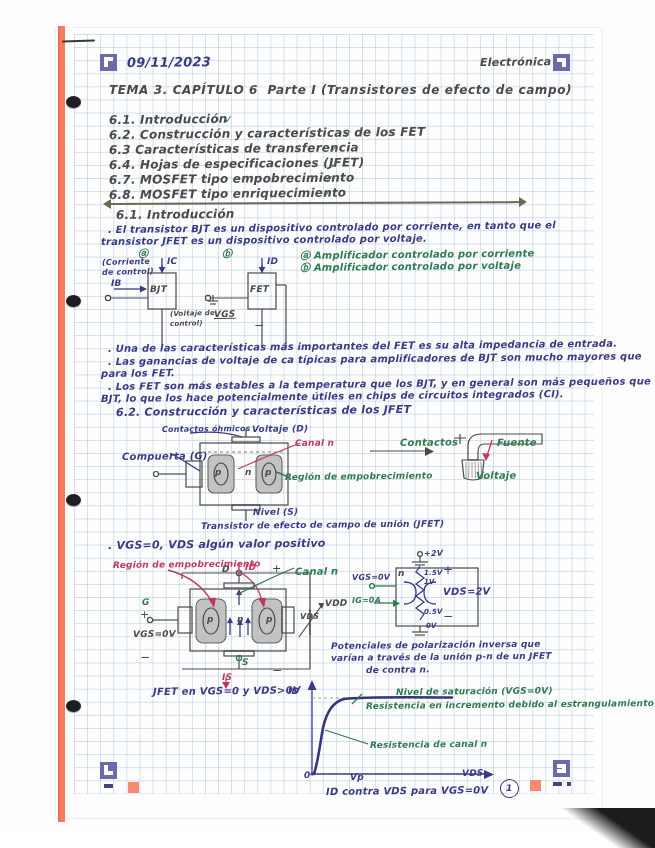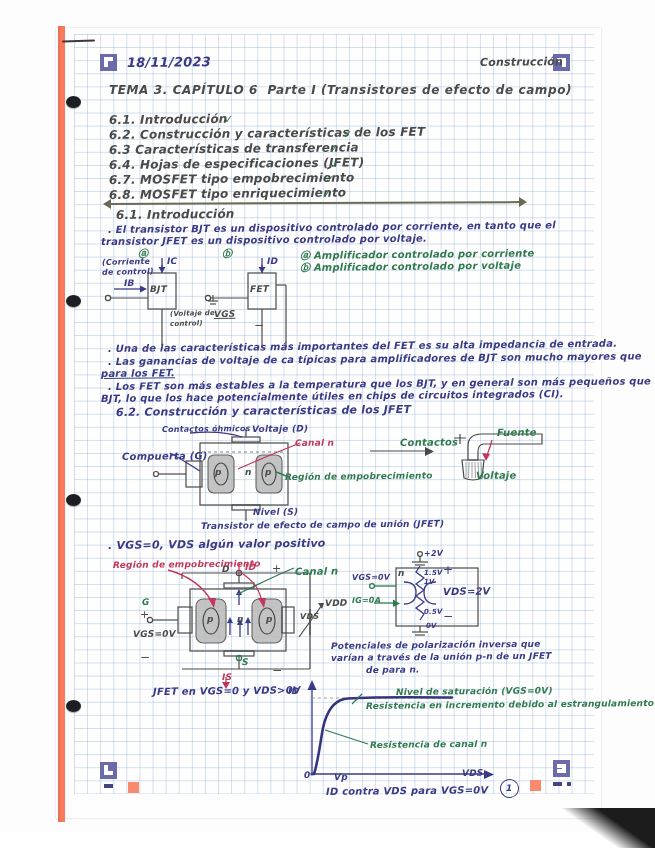--- a/index.html
+++ b/index.html
@@ -122,22 +122,22 @@
 
   <div class="marker" style="left:553px;top:760px;">
     <svg width="17" height="17">
         <path d="M4 4 h9 v9 h-9 v-4 h5 v-1 h-5 z" fill="#ffffff"></path>
       </svg>
   </div>
   <div class="m-dash" style="left:553px;top:782px;"></div>
   <div class="m-dash" style="left:567px;top:782px;width:4px;"></div>
   <div class="m-sq" style="left:530px;top:780px;"></div>
 
-  <div class="ink blue hand t13" style="left:127px;top:55px;">18/11/2023</div>
-  <div class="ink pencil hand t11" style="left:480px;top:56px;">Construcción</div>
+  <div class="ink blue hand t13" style="left:127px;top:55px;">09/11/2023</div>
+  <div class="ink pencil hand t11" style="left:480px;top:56px;">Electrónica</div>
 
   <div class="ink pencil caps t12" style="left:109px;top:83px;">TEMA 3. CAPÍTULO 6  Parte I (Transistores de efecto de campo)</div>
 
   <div class="ink pencil hand t12" style="left:109px;top:113px;">6.1. Introducción</div>
   <div class="ink check" style="left:224px;top:113px;">✓</div>
 
   <div class="ink pencil hand t12" style="left:109px;top:128px;">6.2. Construcción y características de los FET</div>
   <div class="ink check" style="left:343px;top:128px;">✓</div>
 
   <div class="ink pencil hand t12" style="left:109px;top:143px;">6.3 Características de transferencia</div>
@@ -192,34 +192,34 @@
     <line class="st" x1="162" y1="54" x2="162" y2="92"></line>
     <line class="st" x1="176" y1="30" x2="186" y2="30"></line>
     <line class="st" x1="186" y1="30" x2="186" y2="92"></line>
 
     <line class="stb" x1="162" y1="3" x2="162" y2="15"></line>
     <path d="M158.5 12 L162 18 L165.5 12 Z" fill="#3a3a86"></path>
   </svg>
 
   <div class="ink blue hand2 t8" style="left:102px;top:258px;">(Corriente</div>
   <div class="ink blue hand2 t8" style="left:102px;top:268px;">de control)</div>
-  <div class="ink blue hand t9" style="left:111px;top:278px;margin-left:13px;">IB</div>
+  <div class="ink blue hand t9" style="left:111px;top:278px;">IB</div>
   <div class="ink blue hand t9" style="left:167px;top:256px;">IC</div>
   <div class="ink pencil hand t9" style="left:150px;top:284px;">BJT</div>
   <div class="ink blue hand t9" style="left:267px;top:256px;">ID</div>
   <div class="ink pencil hand t9" style="left:250px;top:284px;">FET</div>
 
   <div class="ink pencil hand2 t7" style="left:170px;top:310px;">(Voltaje de</div>
   <div class="ink pencil hand2 t7" style="left:170px;top:320px;">control)</div>
   <div class="ink pencil hand t9" style="left:214px;top:309px;text-decoration:underline;">VGS</div>
   <div class="ink pencil t12" style="left:254px;top:318px;">−</div>
 
   <div class="ink blue hand t10" style="left:108px;top:343px;">. Una de las características más importantes del FET es su alta impedancia de entrada.</div>
   <div class="ink blue hand t10" style="left:108px;top:356px;">. Las ganancias de voltaje de ca típicas para amplificadores de BJT son mucho mayores que</div>
-  <div class="ink blue hand t10" style="left:101px;top:368px;text-decoration:underline;">para los FET.</div>
+  <div class="ink blue hand t10" style="left:101px;top:368px;">para los FET.</div>
   <div class="ink blue hand t10" style="left:108px;top:381px;">. Los FET son más estables a la temperatura que los BJT, y en general son más pequeños que los</div>
   <div class="ink blue hand t10" style="left:101px;top:393px;">BJT, lo que los hace potencialmente útiles en chips de circuitos integrados (CI).</div>
 
   <div class="ink blue hand t11" style="left:116px;top:406px;">6.2. Construcción y características de los JFET</div>
 
   <svg width="250" height="110" style="left:180px;top:425px;">
 
     <rect class="st" x="20" y="18" width="88" height="62"></rect>
 
     <rect class="st" fill="#8a8a8a" x="52" y="12" width="28" height="5"></rect>
@@ -269,21 +269,21 @@
         <line x1="17" y1="42" x2="17.5" y2="58"></line>
       <line x1="20" y1="42" x2="21" y2="58"></line>
         <line x1="23" y1="42" x2="24" y2="58"></line>
     </g>
 
     <path class="st" d="M-4 18 L8 18 M2 14 L2 24"></path>
 
     <path class="str" d="M34 20 C 32 28, 30 32, 28 38"></path>
     <path d="M24 33 L28 41 L32 34 Z" fill="#c0395c"></path>
   </svg>
-  <div class="ink green hand t10" style="left:497px;top:427px;font-style:italic;">Fuente</div>
+  <div class="ink green hand t10" style="left:497px;top:437px;font-style:italic;">Fuente</div>
   <div class="ink green hand t10" style="left:400px;top:437px;">Contactos</div>
   <div class="ink green hand t10" style="left:476px;top:470px;">Voltaje</div>
   <svg width="80" height="20" style="left:370px;top:443px;">
     <line class="st" x1="0" y1="8" x2="58" y2="8"></line>
     <path d="M55 4 L64 8.5 L55 13 Z" fill="#4a4a4a"></path>
   </svg>
 
   <div class="ink blue hand t11" style="left:108px;top:539px;">. VGS=0, VDS algún valor positivo</div>
 
   <div class="ink red hand t9" style="left:113px;top:560px;">Región de empobrecimiento</div>
@@ -396,21 +396,21 @@
   <div class="ink blue t12" style="left:443px;top:609px;">−</div>
   <div class="ink blue hand t8" style="left:352px;top:573px;">VGS=0V</div>
   <div class="ink green hand t8" style="left:352px;top:596px;">IG=0A</div>
   <svg width="50" height="14" style="left:352px;top:598px;">
     <line class="stg" x1="22" y1="5" x2="44" y2="5"></line>
     <path d="M41 1.5 L48 5.5 L41 9 Z" fill="#2f7a4f"></path>
   </svg>
 
   <div class="ink blue hand t9" style="left:331px;top:641px;">Potenciales de polarización inversa que</div>
   <div class="ink blue hand t9" style="left:331px;top:653px;">varían a través de la unión p-n de un JFET</div>
-  <div class="ink blue hand t9" style="left:366px;top:665px;">de para n.</div>
+  <div class="ink blue hand t9" style="left:366px;top:665px;">de contra n.</div>
 
   <div class="ink blue hand t9" style="left:288px;top:686px;">ID</div>
 
   <svg width="230" height="110" style="left:292px;top:682px;">
 
     <line class="stb" x1="20" y1="92" x2="196" y2="92"></line>
     <path d="M192 88 L202 92.5 L192 97 Z" fill="#3a3a86"></path>
     <line class="stb" x1="20" y1="92" x2="20" y2="2"></line>
     <path d="M15.5 8 L20 -2 L24.5 8 Z" fill="#3a3a86"></path>
 
@@ -423,21 +423,21 @@
     <line class="stg" x1="60" y1="22" x2="70" y2="12"></line>
     <line class="stg" x1="33" y1="48" x2="76" y2="62"></line>
   </svg>
 
   <div class="ink green hand t9" style="left:396px;top:687px;">Nivel de saturación (VGS=0V)</div>
   <div class="ink green hand t9" style="left:366px;top:701px;">Resistencia en incremento debido al estrangulamiento del canal</div>
   <div class="ink green hand t9" style="left:366px;top:701px;opacity:0;">Resistencia en incremento debido al estrangulamiento del canal</div>
   <div class="ink green hand t9" style="left:370px;top:740px;">Resistencia de canal n</div>
 
   <div class="ink blue hand t9" style="left:304px;top:770px;">0</div>
-  <div class="ink blue hand t9" style="left:334px;top:772px;">Vp</div>
+  <div class="ink blue hand t9" style="left:350px;top:772px;">Vp</div>
   <div class="ink blue hand t9" style="left:462px;top:768px;">VDS</div>
   <div class="ink blue hand t10" style="left:326px;top:786px;">ID contra VDS para VGS=0V</div>
 
   <div style="position:absolute;left:500px;top:779px;width:17px;height:17px;
               border:1.4px solid #3a3a86;border-radius:50%;
               transform:rotate(-12deg);"></div>
   <div class="ink blue hand t9" style="left:506px;top:783px;">1</div>
 
   <div id="bot-band"></div>
   <div id="corner-shadow"></div>

